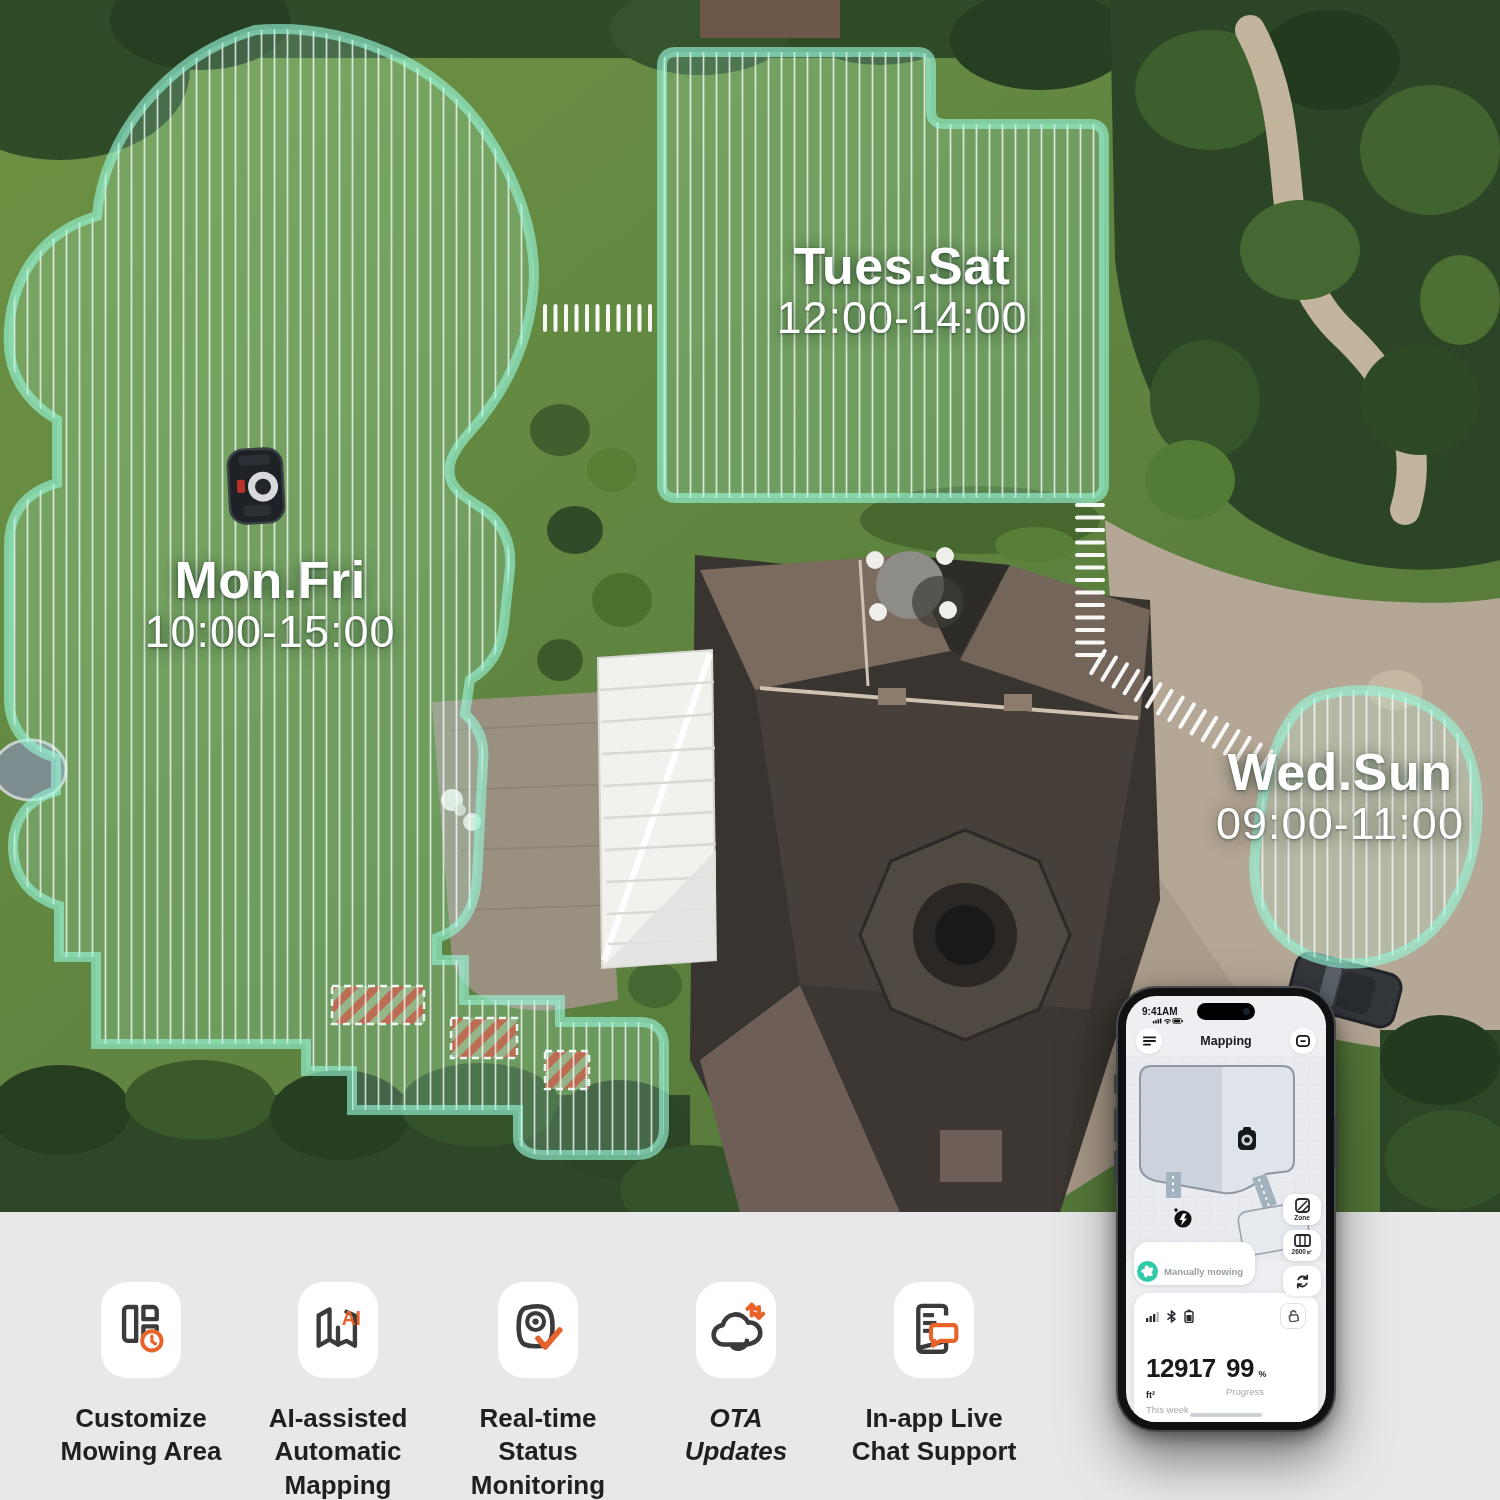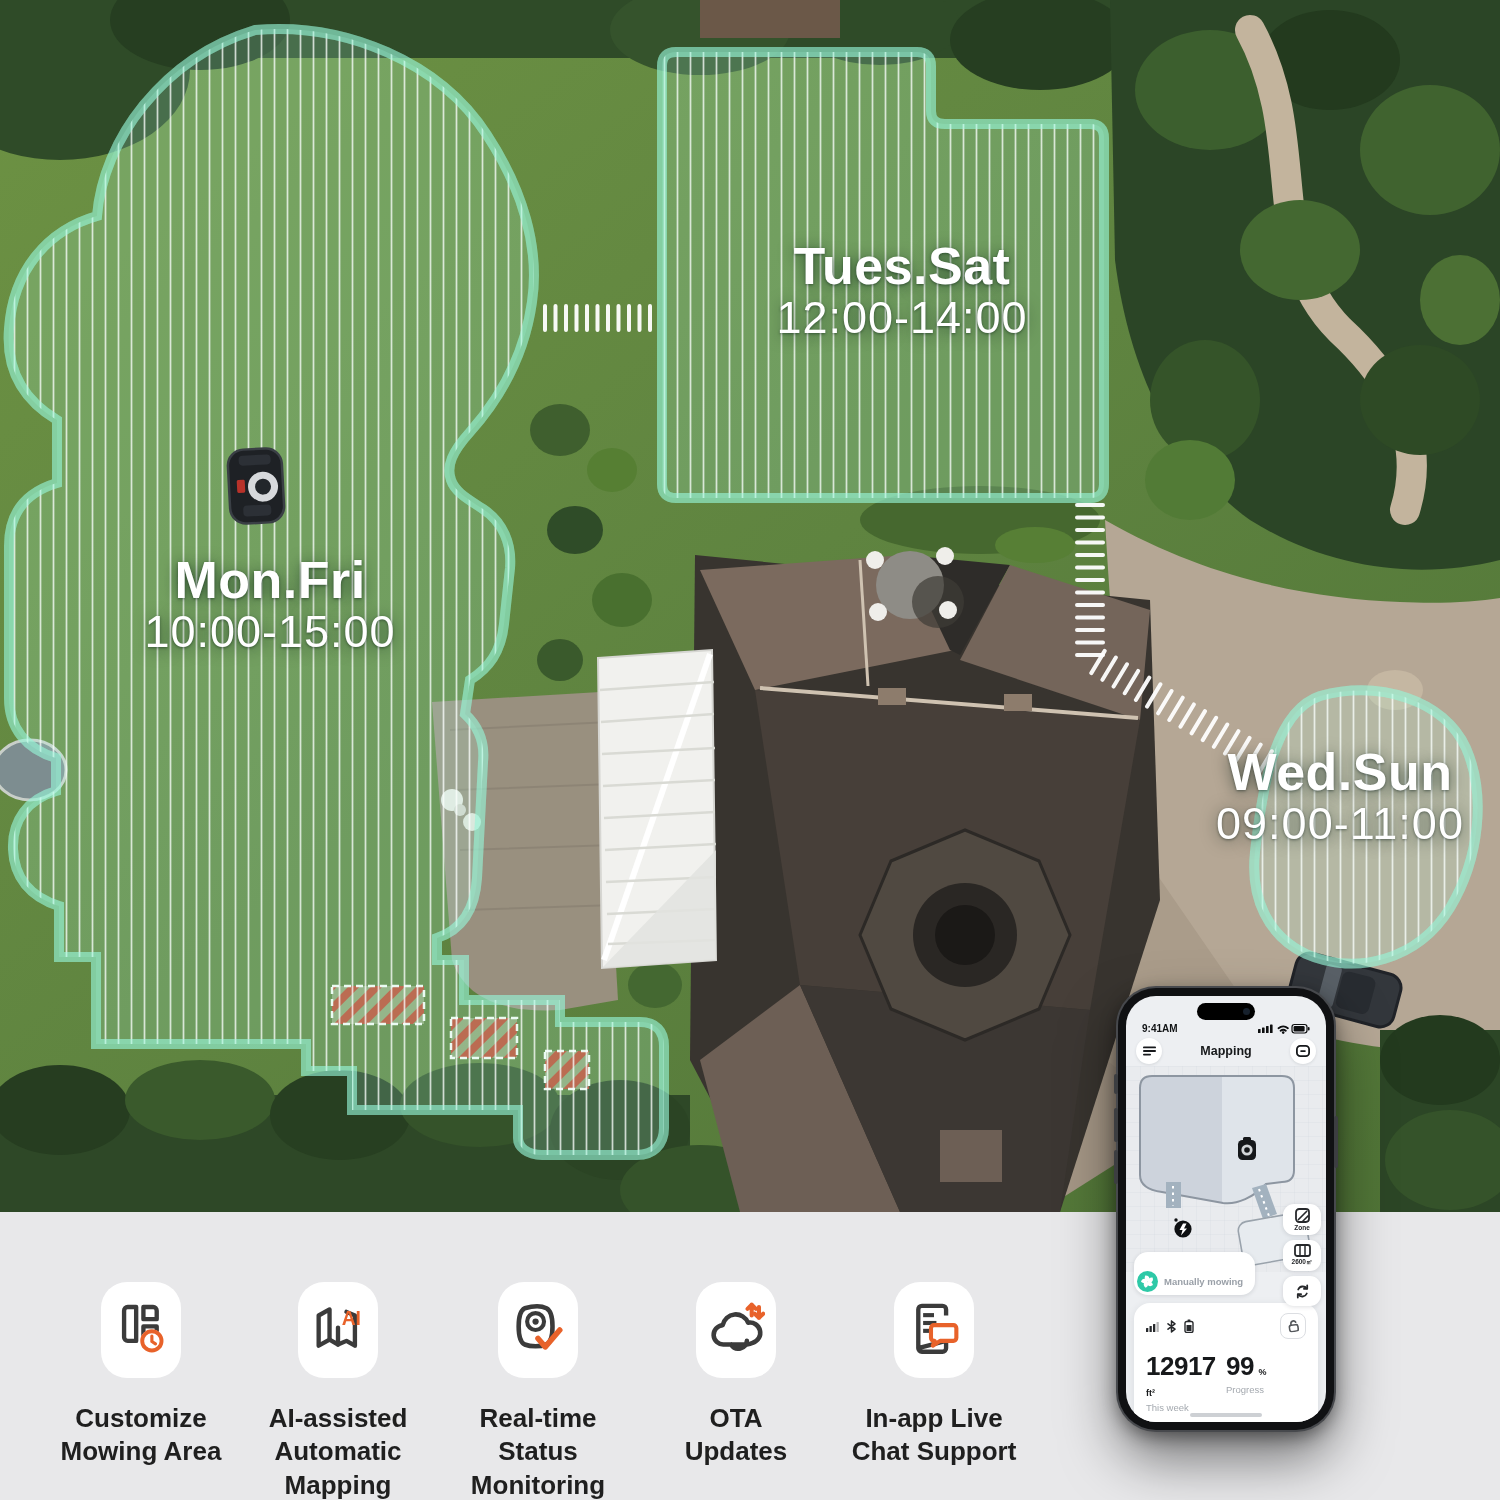--- a/index.html
+++ b/index.html
@@ -18,22 +18,22 @@
   .lbl-tuessat{left:680px;top:238px;width:380px;margin-left:32px;}
   .lbl-wedsun{left:1190px;top:744px;width:300px;}
 
   
   .phone{position:absolute;left:1118px;top:988px;width:216px;height:442px;z-index:30;
          background:#101113;border-radius:38px;padding:8px;box-sizing:border-box;
          box-shadow:0 0 0 2px #47494d, 0 28px 55px rgba(0,0,0,.5), 0 6px 18px rgba(0,0,0,.45);}
   .side-btn{position:absolute;background:#3c3e41;border-radius:2px;}
   .screen{position:relative;width:100%;height:100%;border-radius:30px;background:#edeff2;
           overflow:hidden;}
-  .statusbar{display:flex;justify-content:space-between;align-items:flex-end;
-             padding:20px 16px 0 16px;height:18px;}
+  .statusbar{display:flex;justify-content:space-between;align-items:flex-start;
+             padding:10px 16px 0 16px;height:18px;flex-direction:column;}
   .sb-time{font-size:10px;font-weight:700;color:#101214;}
   .island{position:absolute;left:50%;top:7px;transform:translateX(-50%);width:58px;height:17px;
           background:#000;border-radius:10px;z-index:5;}
   .island .cam{position:absolute;right:5px;top:5px;width:7px;height:7px;border-radius:50%;
                background:#16202c;}
   .appheader{display:flex;justify-content:space-between;align-items:center;padding:4px 10px 0 10px;}
   .hdr-btn{width:26px;height:26px;border-radius:50%;background:#fff;display:flex;
            align-items:center;justify-content:center;box-shadow:0 1px 3px rgba(40,50,60,.12);}
   .hdr-title{font-size:12.5px;font-weight:700;color:#17191b;}
   .mapwrap{position:relative;height:206px;margin-top:2px;}
@@ -46,42 +46,42 @@
   .status-pill-row{display:flex;align-items:center;justify-content:space-between;
                    padding:0 8px;margin-top:-20px;position:relative;z-index:4;}
   .status-pill{display:flex;align-items:center;background:#fff;border-radius:14px;height:27px;
                padding:16px 12px 0 3px;box-shadow:0 1px 4px rgba(40,50,60,.15);}
   .pill-text{font-size:9.5px;color:#9aa0a8;margin-left:6px;font-weight:600;}
   .card{margin:8px 8px 0 8px;background:#fff;border-radius:16px;padding:10px 12px 10px 12px;
         box-shadow:0 2px 8px rgba(40,50,60,.10);}
   .iconrow{display:flex;align-items:center;gap:8px;}
   .lock-btn{margin-left:auto;width:24px;height:24px;border:1.5px solid #dcdee2;border-radius:8px;
             display:flex;align-items:center;justify-content:center;}
-  .stats{display:flex;margin-top:12px;}
+  .stats{display:flex;margin-top:24px;}
   .stat{flex:1;}
   .stat-big{font-size:26px;font-weight:800;color:#17191b;letter-spacing:-.5px;}
   .stat-unit{font-size:9px;font-weight:700;color:#17191b;}
   .stat-label{font-size:9.5px;color:#a4a9af;margin-top:2px;}
   .btnrow{display:flex;gap:8px;margin-top:10px;}
   .actbtn{flex:1;height:46px;border-radius:14px;display:flex;flex-direction:column;
           align-items:center;justify-content:center;gap:12px;}
   .actbtn .albl{font-size:10.5px;font-weight:700;color:#fff;letter-spacing:.5px;}
   .btn-stop{background:#E8622A;}
   .btn-home{background:#be185d;}
   .home-indicator{position:absolute;left:50%;bottom:5px;transform:translateX(-50%);
                   width:72px;height:4px;border-radius:2px;background:#cdd0d4;}
 
   
   .features{position:absolute;left:0;top:1212px;width:1500px;height:288px;background:#e8e8ea;z-index:10;}
   .feature{position:absolute;top:70px;width:224px;text-align:center;}
   .tile{width:80px;height:96px;background:#fff;border-radius:26px;margin:0 auto;
         display:flex;align-items:center;justify-content:center;}
   .feature-label{margin-top:24px;font-size:26px;line-height:1.28;font-weight:700;color:#1f1f1f;
                  white-space:pre-line;}
-  .f1{left:29px;} .f2{left:226px;} .f3{left:426px;} .f4{left:624px;} .f5{left:822px;}
+  .f1{left:29px;} .f2{left:226px;} .f3{left:426px;} .f4{left:624px;font-style:italic;} .f5{left:822px;}
 </style>
 </head>
 <body>
 
 <div class="stage">
 
   <div class="aerial">
     <svg width="1500" height="1212" viewBox="0 0 1500 1212">
       <defs>
         <linearGradient id="lawnGrad" x1="0" y1="0" x2="1" y2="1">

